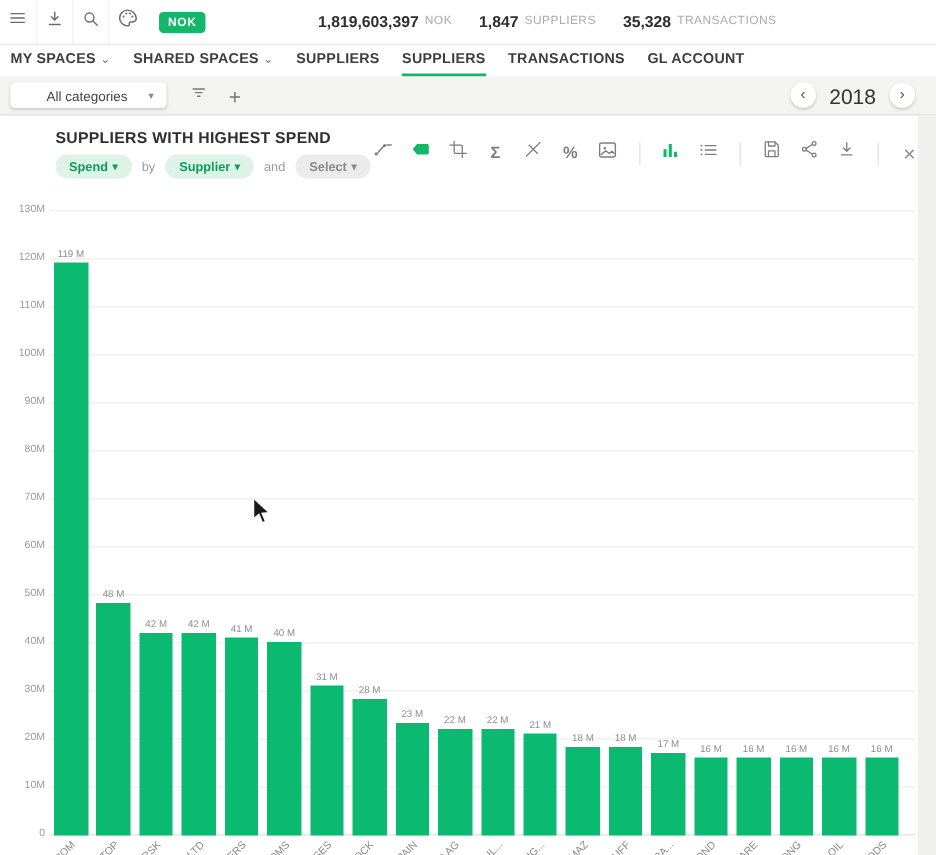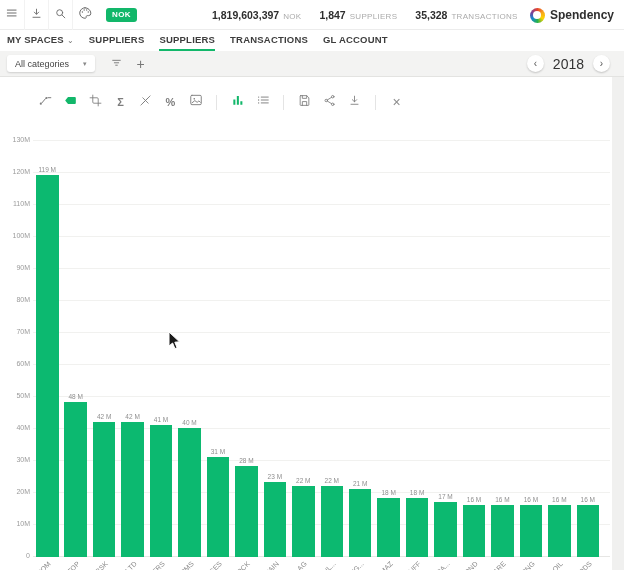--- a/index.html
+++ b/index.html
@@ -8,42 +8,42 @@
 
   
   .topbar { height:30px; background:#fff; border-bottom:1px solid #ececec;
             display:flex; align-items:center; position:relative; }
   .tb-cell { width:24px; height:30px; display:flex; align-items:center; justify-content:center; cursor:pointer; }
   .tb-cell.sep { border-left:1px solid #f2f2f2; }
   .tb-cell svg { stroke:#6b6b6b; fill:none; stroke-width:1.7; stroke-linecap:round; }
   .nok-badge { margin-left:10px; background:#12b76a; color:#fff; font-size:8px; font-weight:bold;
                padding:2.5px 6px; border-radius:3px; letter-spacing:.4px; }
   .stats { position:absolute; left:212px; top:0; height:30px; display:flex; align-items:center; gap:18px; }
-  .stat { display:flex; align-items:flex-end; gap:4px; }
+  .stat { display:flex; align-items:flex-start; gap:4px; }
   .stat .num { font-size:10.5px; font-weight:bold; color:#2e2e2e; }
   .stat .lab { font-size:8px; color:#ababab; letter-spacing:.3px; }
   .brand { position:absolute; right:10px; top:0; height:30px; display:flex; align-items:center; gap:5px; }
   .logo-ring { width:15px; height:15px; border-radius:50%; position:relative;
      background:conic-gradient(#e8452c,#f7a81b,#ffd400,#27b24a,#1588d1,#7d3f98,#e8452c); }
   .logo-ring::after { content:''; position:absolute; inset:3.5px; background:#fff; border-radius:50%; }
   .brand-name { font-size:12px; font-weight:bold; color:#2f2f2f; }
 
   
   .navbar { height:21px; display:flex; align-items:flex-end; gap:15px; padding-left:7px; background:#fff; }
   .nav-tab { font-size:9.5px; font-weight:bold; color:#3d3d3d; letter-spacing:.2px;
              padding-bottom:4px; border-bottom:2px solid transparent; cursor:pointer; white-space:nowrap; }
   .nav-tab .caret { font-size:8px; color:#777; margin-left:3px; font-weight:normal; }
   .nav-tab.active { border-bottom-color:#12b76a; }
 
   
   .filterbar { height:26px; background:#f3f3f2; border-bottom:1px solid #e3e3e1;
                display:flex; align-items:center; padding-left:7px; position:relative; }
   .cat-select { background:#fff; border-radius:3px; box-shadow:0 1px 2px rgba(0,0,0,.15);
                 display:flex; align-items:center; gap:14px; padding:3.5px 8px; cursor:pointer; }
-  .cat-select .val { font-size:9px; color:#444; }
+  .cat-select .val { font-size:9px; color:#444;margin-left:16px; }
   .cat-select .caret { font-size:7px; color:#888; }
   .fb-icon { margin-left:15px; display:flex; align-items:center; cursor:pointer; }
   .fb-icon svg { stroke:#777; fill:none; stroke-width:1.7; stroke-linecap:round; }
   .fb-plus { margin-left:14px; font-size:14px; color:#777; cursor:pointer; line-height:1; }
   .year-nav { position:absolute; right:14px; display:flex; align-items:center; gap:9px; }
   .year-btn { width:17px; height:17px; border-radius:50%; background:#fff; box-shadow:0 1px 2px rgba(0,0,0,.2);
               display:flex; align-items:center; justify-content:center; font-size:10px; color:#555; cursor:pointer; }
   .year-val { font-size:14px; color:#333; }
 
   
@@ -114,28 +114,25 @@
       </div>
       <div class="stat">
         <span class="num">1,847</span>
         <span class="lab">SUPPLIERS</span>
       </div>
       <div class="stat">
         <span class="num">35,328</span>
         <span class="lab">TRANSACTIONS</span>
       </div>
     </div>
-  <div class="brand">
-    <span class="logo-ring"></span>
-    <span class="brand-name">Spendency</span>
-  </div>
 </div>
 
 <div class="navbar" id="nav-tabs">
     <div class="nav-tab">MY SPACES<span class="caret">⌄</span></div>
+    <div class="nav-tab">SHARED SPACES<span class="caret">⌄</span></div>
     <div class="nav-tab">SUPPLIERS</div>
     <div class="nav-tab active">SUPPLIERS</div>
     <div class="nav-tab">TRANSACTIONS</div>
     <div class="nav-tab">GL ACCOUNT</div>
   </div>
 
 <div class="filterbar">
   <div class="cat-select">
     <span class="val">All categories</span>
     <span class="caret">▾</span>
@@ -147,20 +144,39 @@
   </div>
   <div class="fb-plus">+</div>
   <div class="year-nav">
     <div class="year-btn">‹</div>
     <span class="year-val">2018</span>
     <div class="year-btn">›</div>
   </div>
 </div>
 
 <div class="panel-header">
+  <div>
+    <div class="panel-title">SUPPLIERS WITH HIGHEST SPEND</div>
+    <div class="pill-row">
+      <span class="pill">
+        <span>Spend</span>
+        <span class="caret">▾</span>
+      </span>
+      <span class="conj">by</span>
+      <span class="pill">
+        <span>Supplier</span>
+        <span class="caret">▾</span>
+      </span>
+      <span class="conj">and</span>
+      <span class="pill gray">
+        <span>Select</span>
+        <span class="caret">▾</span>
+      </span>
+    </div>
+  </div>
   <div class="toolbar">
     <div class="ticon">
       <span><svg width="15" height="15" viewBox="0 0 24 24">
             <circle cx="4.5" cy="17" r="1.7" fill="#7d7d7d" stroke="none"></circle>
             <path d="M6.5 15.5l5.5-6.5"></path>
             <circle cx="13.5" cy="8" r="1.7" fill="#7d7d7d" stroke="none"></circle>
             <path d="M16 7.5h4.5"></path>
           </svg></span>
     </div>
     <div class="ticon">

